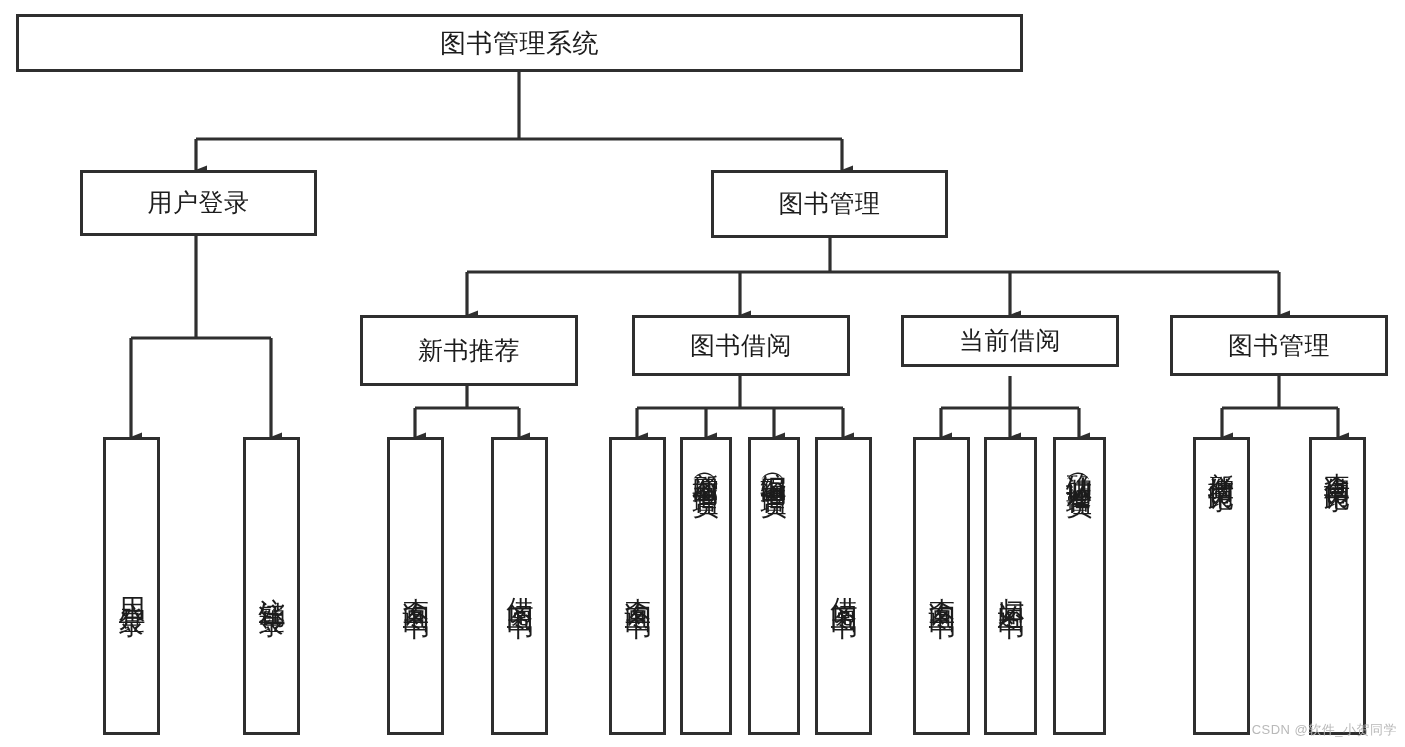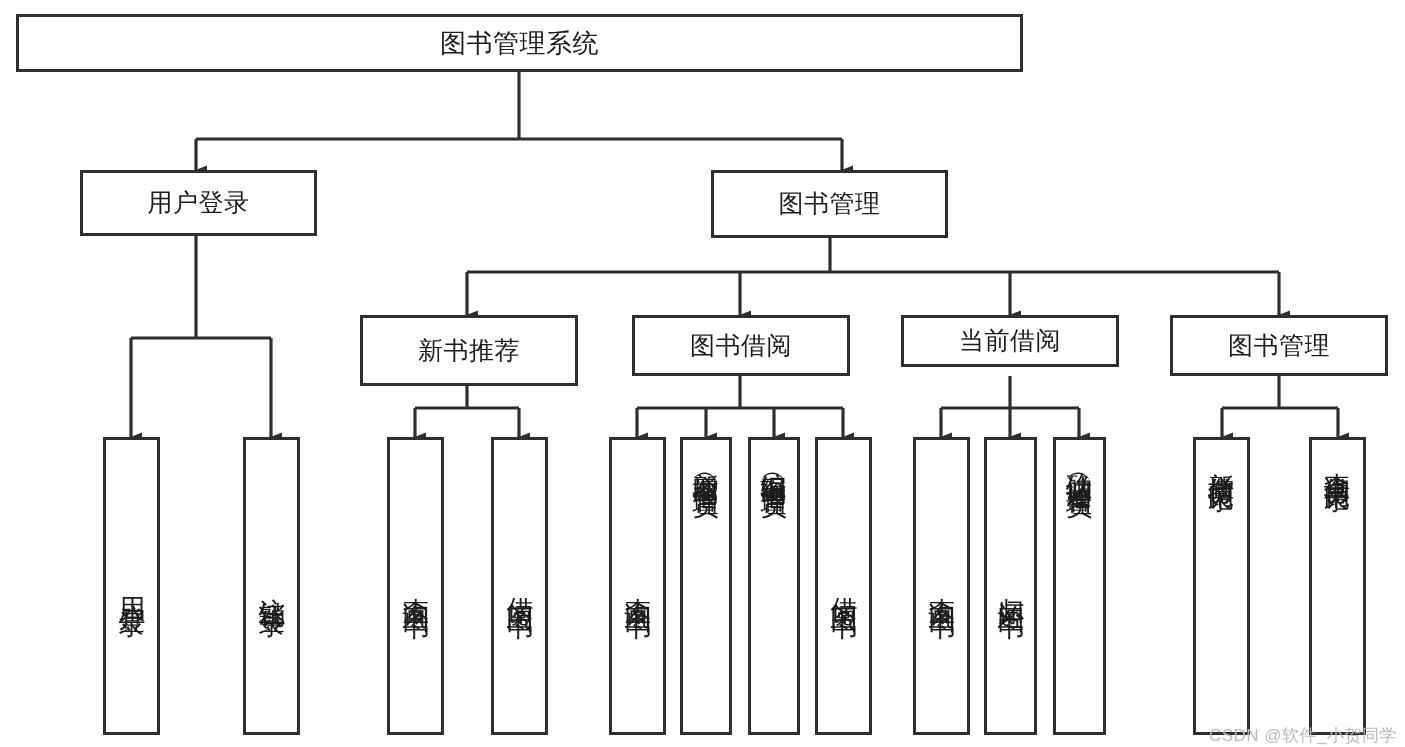--- a/index.html
+++ b/index.html
@@ -68,22 +68,22 @@
     font-size: 26px;
     letter-spacing: 3px;
   }
   .node.vert.centered {
     align-items: center;
     padding-top: 0;
   }
   #watermark {
     position: absolute;
     right: 8px;
-    bottom: 0;
-    font-size: 17px;
+    bottom: 8px;
+    font-size: 13px;
     color: #b9b9b9;
     letter-spacing: 0.5px;
     z-index: 6;
     white-space: nowrap;
     font-family: "Liberation Sans", "DejaVu Sans", sans-serif;
   }
 </style>
 </head>
 <body>
 

